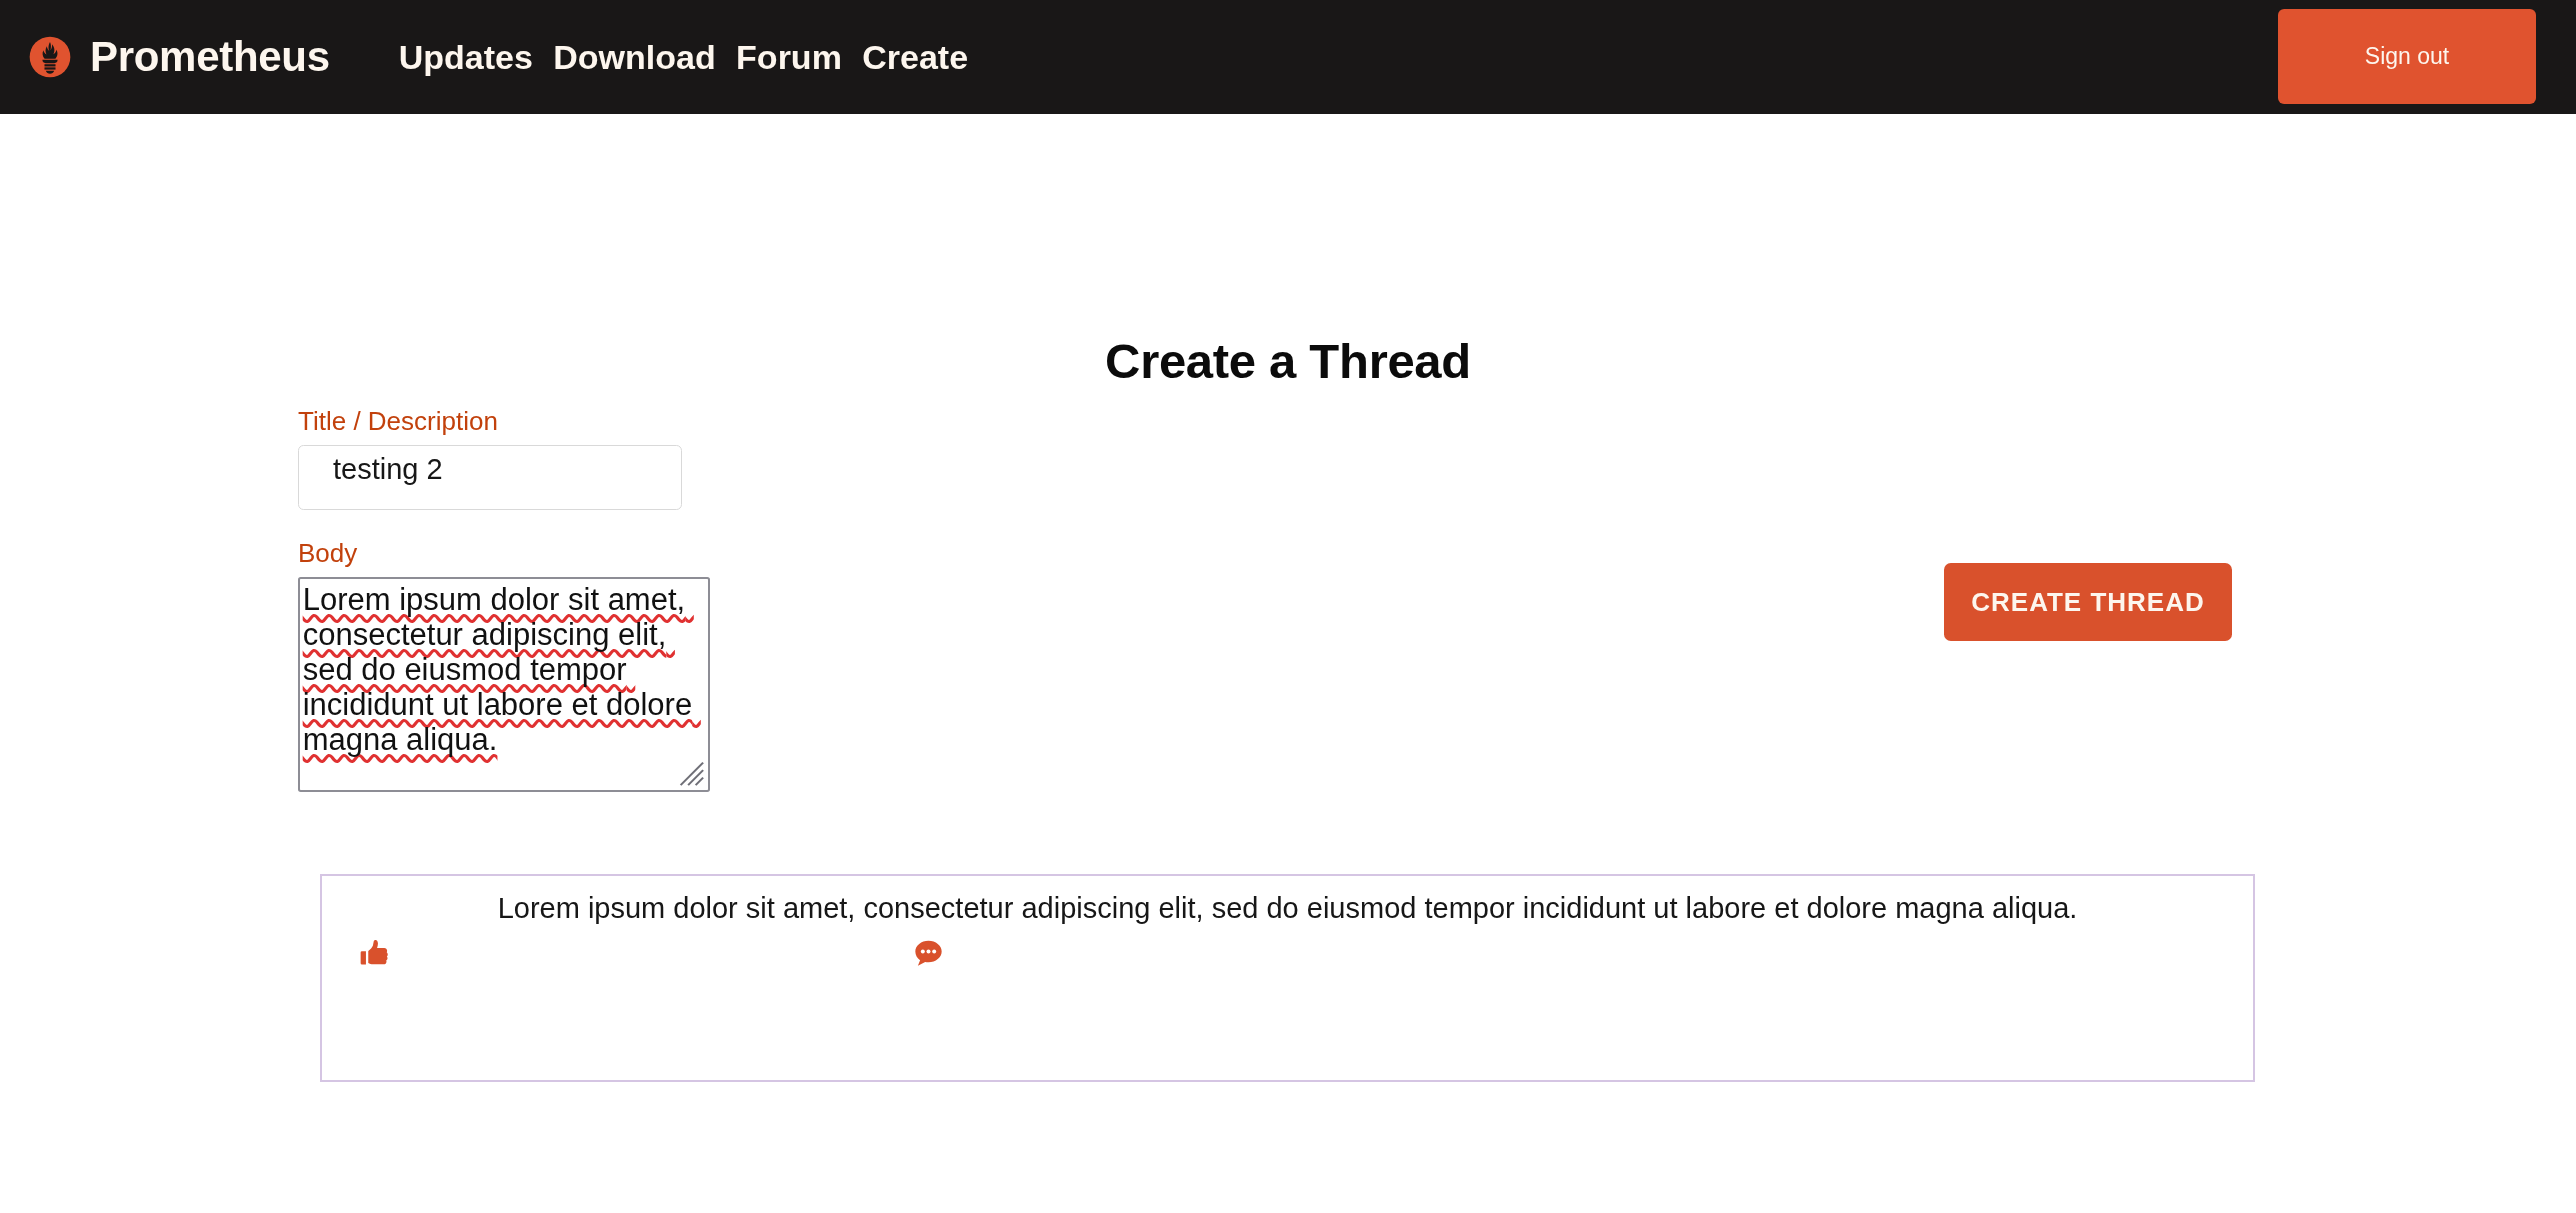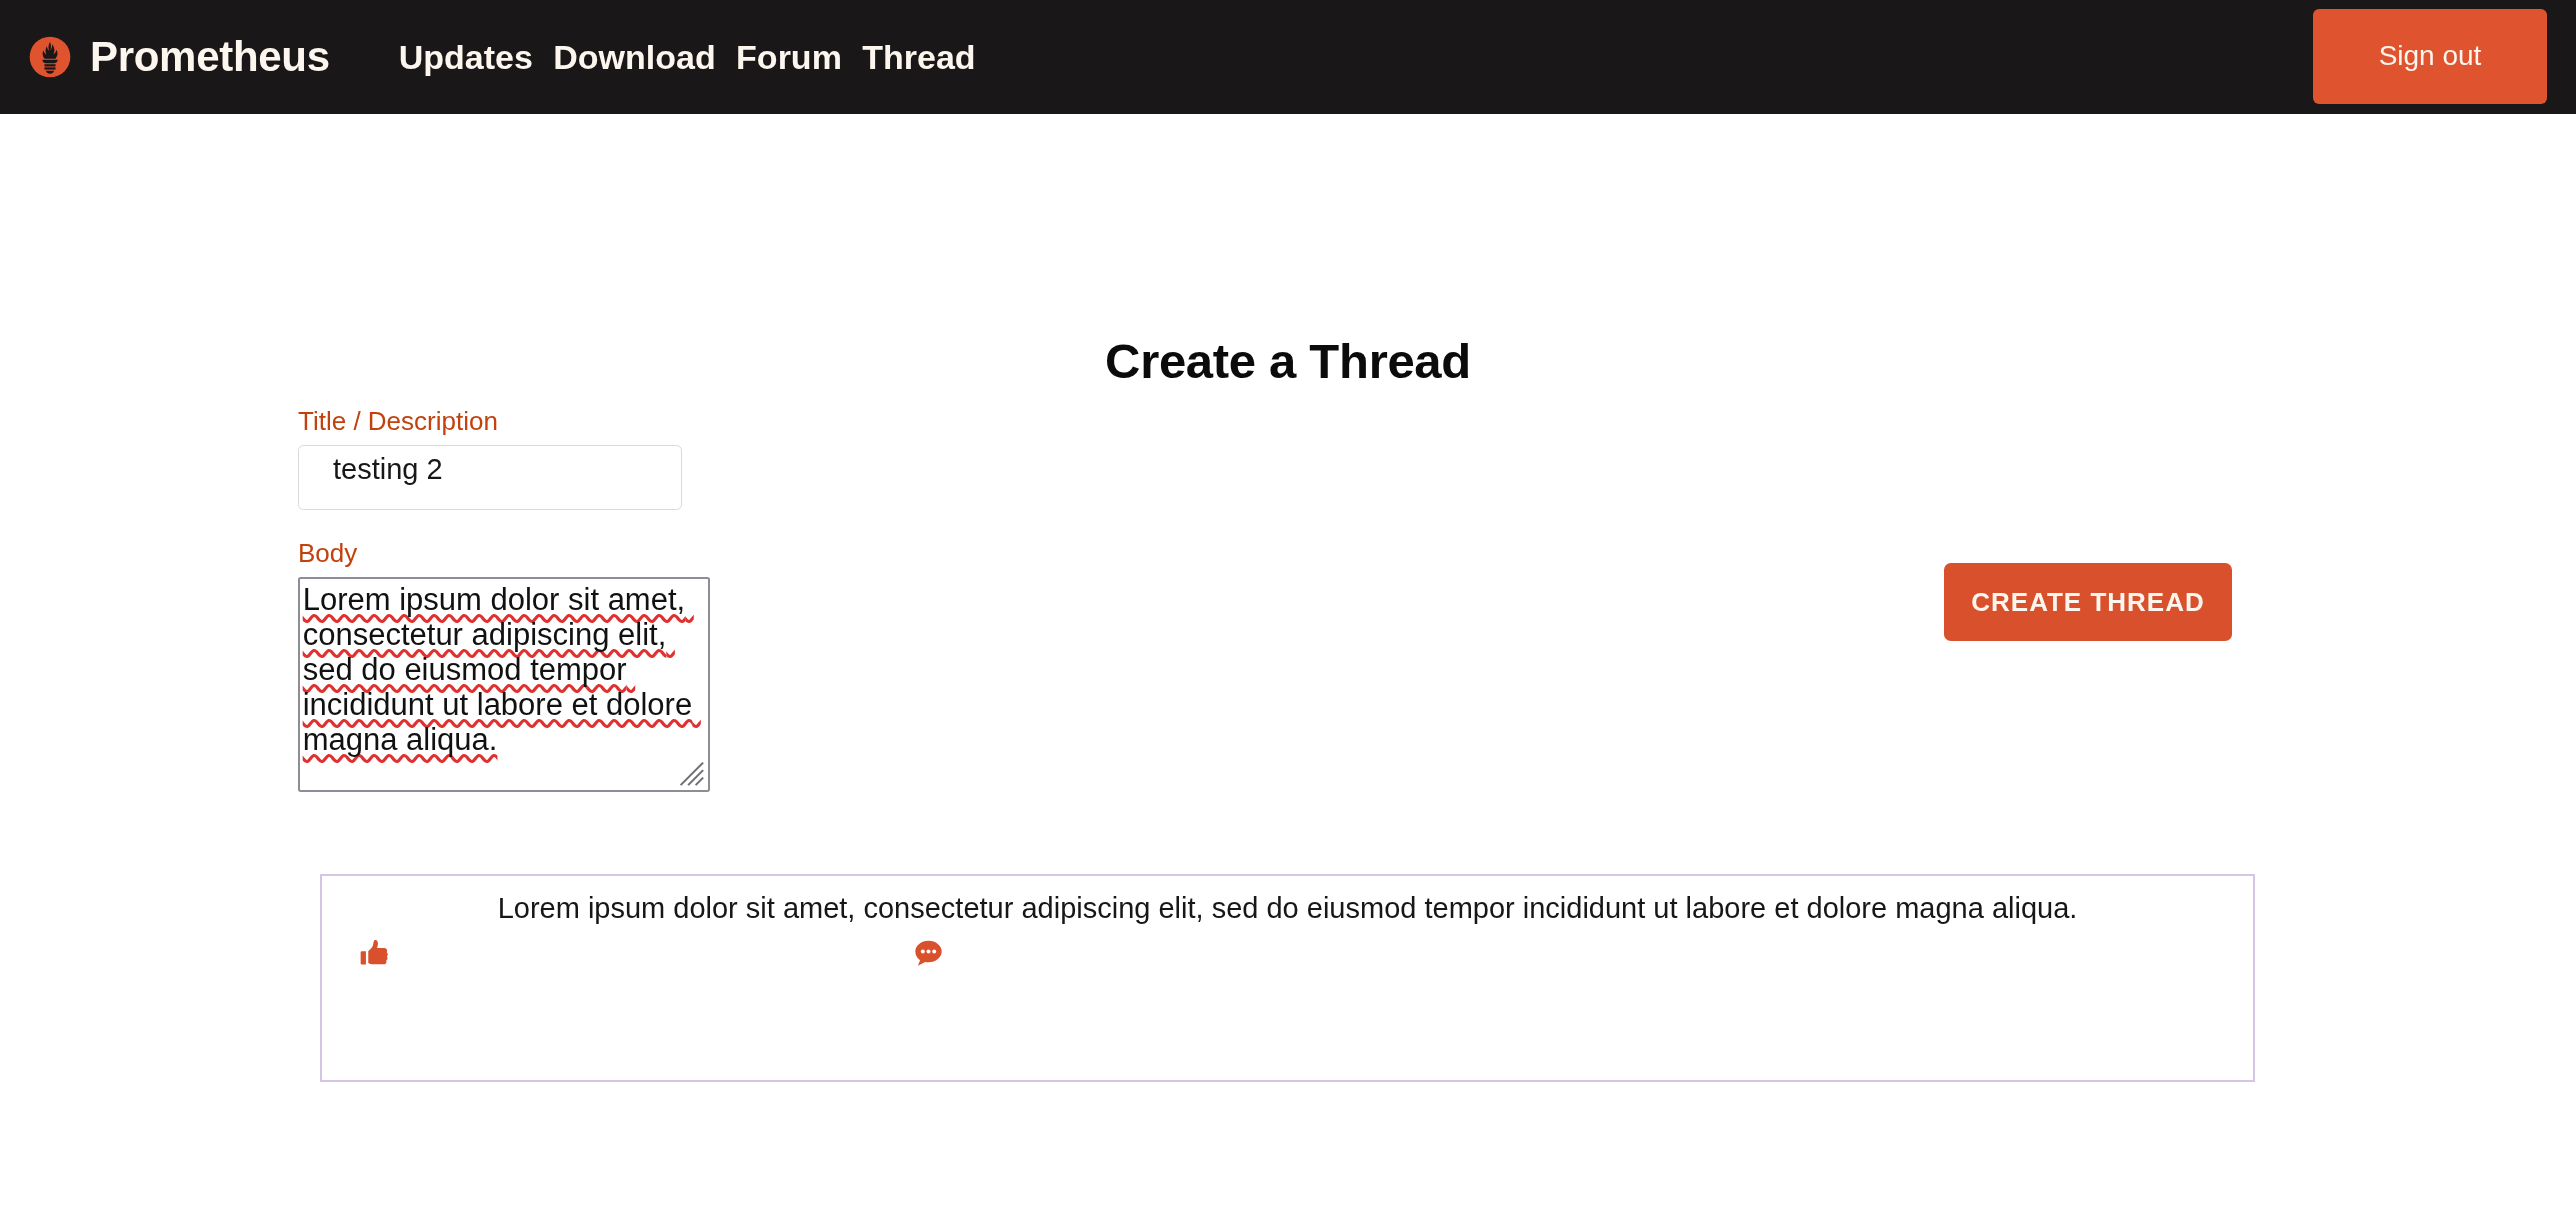--- a/index.html
+++ b/index.html
@@ -58,29 +58,29 @@
     font-size: 34px;
     font-weight: bold;
     color: #fdf6ee;
     white-space: nowrap;
     text-decoration: none;
     cursor: pointer;
     font-stretch: condensed;
   }
   .signout-btn {
     position: absolute;
-    right: 29px;
+    right: 40px;
     top: 8.9px;
-    width: 234px;
+    width: 258px;
     height: 95px;
     background: #e0532f;
     border: none;
     border-radius: 6.1px;
     color: #fdf6ee;
-    font-size: 28px;
+    font-size: 23px;
     font-family: "Liberation Sans", sans-serif;
     cursor: pointer;
     display: flex;
     align-items: center;
     justify-content: center;
   }
 
   
   .page-title {
     position: absolute;
@@ -242,21 +242,21 @@
       <rect x="23.6" y="47.8" width="16.8" height="3.4" fill="#191717"></rect>
       <path d="M25.6 53.0 L38.4 53.0 C37.4 56.0 35.0 57.6 32.0 57.6 C29.0 57.6 26.6 56.0 25.6 53.0 Z" fill="#191717"></path>
     </svg>
     <span class="brand-name">Prometheus</span>
   </div>
 
   <nav class="nav-links">
     <a class="nav-link" href="#">Updates</a>
     <a class="nav-link" href="#">Download</a>
     <a class="nav-link" href="#">Forum</a>
-    <a class="nav-link" href="#">Thread</a>
+    <a class="nav-link" href="#">Create</a>
   </nav>
 
   <button class="signout-btn">Sign out</button>
 </div>
 
 <h1 class="page-title">Create a Thread</h1>
 
 <div class="form-area">
 
   <label class="field-label">Title / Description</label>

